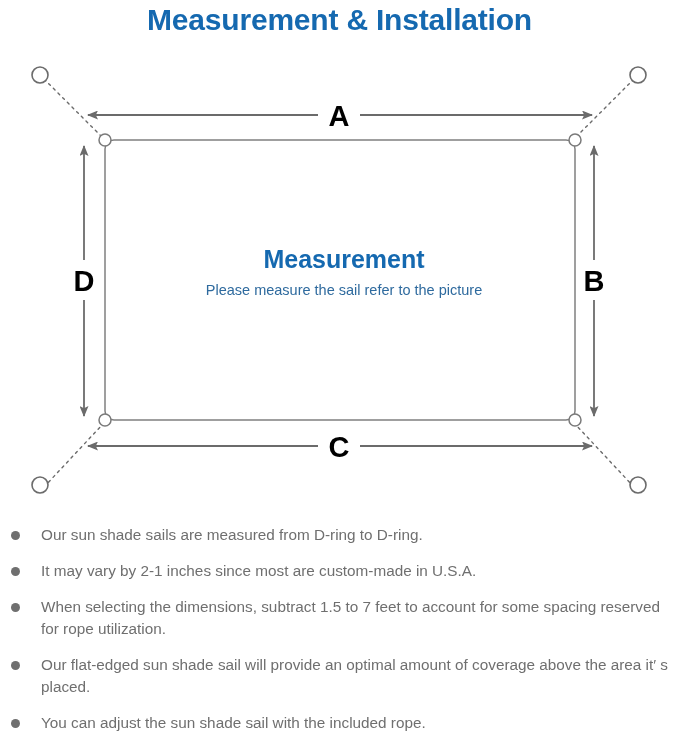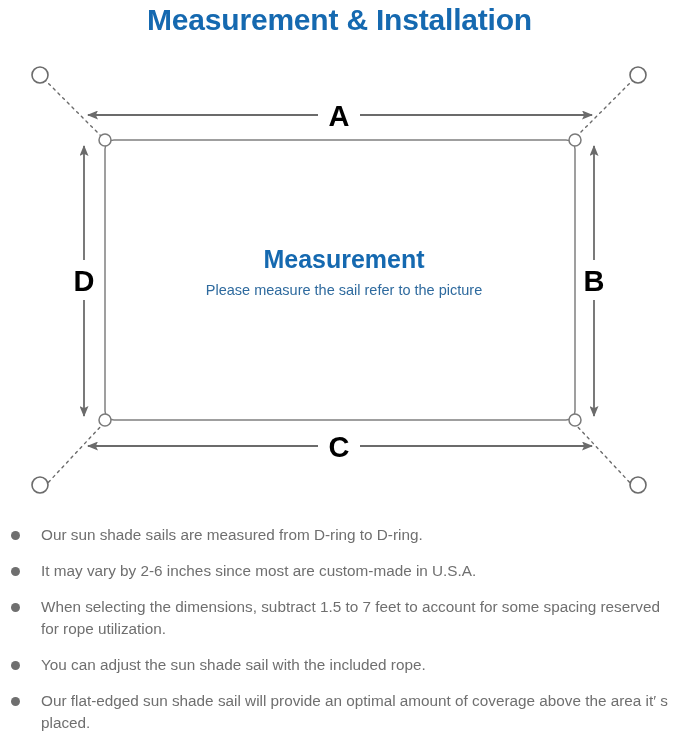--- a/index.html
+++ b/index.html
@@ -159,29 +159,29 @@
     </svg>
   </div>
 
   <div id="notes">
     <div class="note">
       <span class="bullet"></span>
       <span>Our sun shade sails are measured from D-ring to D-ring.</span>
     </div>
     <div class="note">
       <span class="bullet"></span>
-      <span>It may vary by 2-6 inches since most are custom-made in U.S.A.</span>
+      <span>It may vary by 2-1 inches since most are custom-made in U.S.A.</span>
     </div>
     <div class="note">
       <span class="bullet"></span>
       <span>When selecting the dimensions, subtract 1.5 to 7 feet to account for some spacing reserved for rope utilization.</span>
     </div>
     <div class="note">
       <span class="bullet"></span>
-      <span>You can adjust the sun shade sail with the included rope.</span>
+      <span>Our flat-edged sun shade sail will provide an optimal amount of coverage above the area it′ s placed.</span>
     </div>
     <div class="note">
       <span class="bullet"></span>
-      <span>Our flat-edged sun shade sail will provide an optimal amount of coverage above the area it′ s placed.</span>
+      <span>You can adjust the sun shade sail with the included rope.</span>
     </div>
   </div>
 
 </div>
 
 </body></html>

